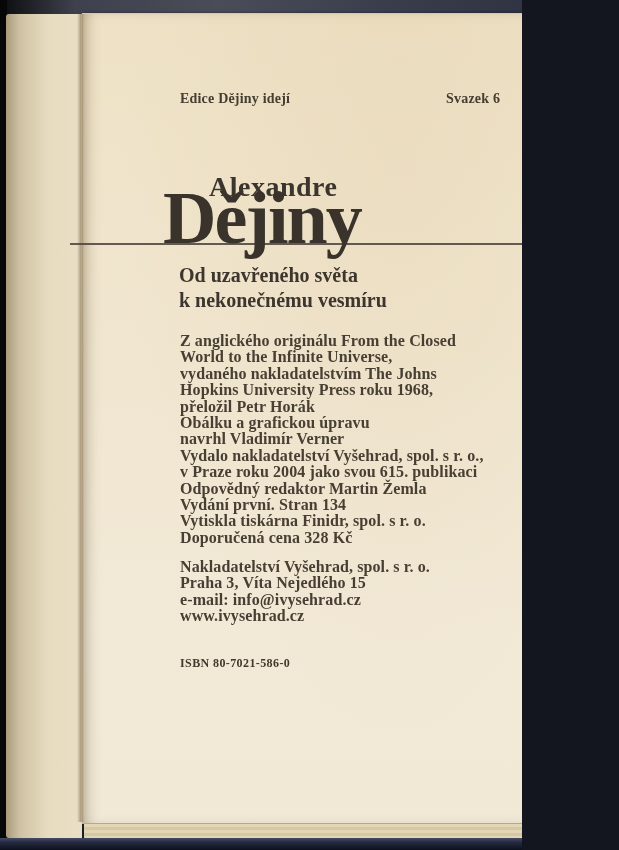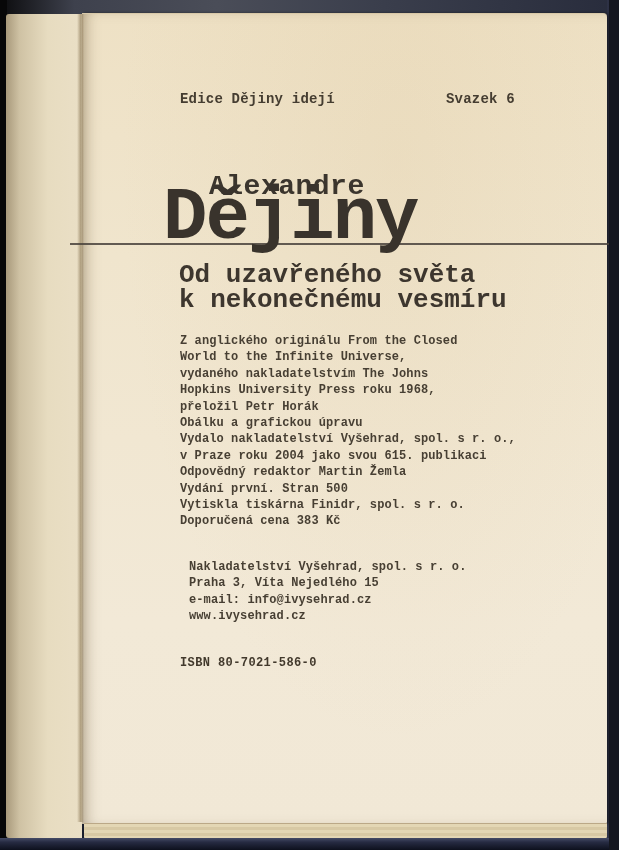--- a/index.html
+++ b/index.html
@@ -1,19 +1,19 @@
 <!DOCTYPE html>
 <html><head>
 <meta charset="utf-8">
 <style>
   html,body{margin:0;padding:0;background:#14161f;}
   .photo{
-    position:relative;width:609px;height:850px;overflow:hidden;
+    position:relative;width:522px;height:850px;overflow:hidden;
     background:linear-gradient(180deg,#2e3242 0%,#262a38 50%,#1a1e2c 100%);
-    font-family:Liberation Mono, monospace;
+    font-family:Liberation Serif, serif;
   }
   
   .cover-top{position:absolute;left:0;top:0;width:619px;height:16px;
     background:linear-gradient(90deg,#0c0c0e 0%,#3e414d 12%,#4a4d58 35%,#3a3e4c 62%,#282c3c 100%);}
   .cover-bottom{position:absolute;left:0;top:838px;width:619px;height:12px;
     background:linear-gradient(180deg,#454b66 0%,#262b42 35%,#0d101d 100%);}
   .cover-right{position:absolute;left:607px;top:0;width:12px;height:850px;
     background:linear-gradient(90deg,#2e3246 0%,#272b3d 60%,#1f2332 100%);}
   .edge-marks{position:absolute;left:610px;top:98px;width:4px;height:2px;
     background:rgba(195,198,212,.32);
@@ -36,24 +36,24 @@
     border-top:1px solid #bba887;border-radius:0 0 3px 2px;
     background:repeating-linear-gradient(180deg,#e3d6b4 0 3px,#d7c8a4 3px 6px);}
   
   .ink{position:absolute;color:#453d31;font-weight:bold;white-space:nowrap;}
   .series{left:180px;top:91px;font-size:14px;letter-spacing:.2px;}
   .volume{left:446px;top:91px;font-size:14px;letter-spacing:.2px;}
   .author-first{left:209px;top:173px;font-size:28px;line-height:1;letter-spacing:.5px;color:#3b352d;}
   .author-last{left:163px;top:181px;font-size:74px;line-height:1;letter-spacing:-2px;color:#39332c;}
   .title-rule{position:absolute;left:70px;top:243px;width:542px;height:2px;
     background:#49423c;opacity:.85;}
-  .subtitle{left:179px;top:263px;font-size:26px;line-height:25px;color:#3d362e;}
-  .block{font-size:12px;line-height:16.4px;letter-spacing:.1px;color:#473f33;}
+  .subtitle{left:179px;top:263px;font-size:20px;line-height:25px;color:#3d362e;}
+  .block{font-size:16px;line-height:16.4px;letter-spacing:.1px;color:#473f33;}
   .imprint{left:180px;top:333px;}
-  .publisher{left:180px;top:559px;margin-left:9px;}
+  .publisher{left:180px;top:559px;}
   .isbn{left:180px;top:656px;font-size:12px;letter-spacing:.4px;color:#42392c;}
   .block div,.subtitle div{white-space:nowrap;}
 </style>
 </head>
 <body>
 
 <div class="photo">
   <div class="cover-top"></div>
   <div class="cover-right"></div>
   <div class="edge-marks"></div>
@@ -78,26 +78,27 @@
     <div>k nekonečnému vesmíru</div>
   </div>
 
   <div class="ink block imprint">
     <div>Z anglického originálu From the Closed</div>
     <div>World to the Infinite Universe,</div>
     <div>vydaného nakladatelstvím The Johns</div>
     <div>Hopkins University Press roku 1968,</div>
     <div>přeložil Petr Horák</div>
     <div>Obálku a grafickou úpravu</div>
+    <div>navrhl Vladimír Verner</div>
     <div>Vydalo nakladatelství Vyšehrad, spol. s r. o.,</div>
     <div>v Praze roku 2004 jako svou 615. publikaci</div>
     <div>Odpovědný redaktor Martin Žemla</div>
-    <div>Vydání první. Stran 500</div>
+    <div>Vydání první. Stran 134</div>
     <div>Vytiskla tiskárna Finidr, spol. s r. o.</div>
-    <div>Doporučená cena 383 Kč</div>
+    <div>Doporučená cena 328 Kč</div>
   </div>
 
   <div class="ink block publisher">
     <div>Nakladatelství Vyšehrad, spol. s r. o.</div>
     <div>Praha 3, Víta Nejedlého 15</div>
     <div>e-mail: info@ivysehrad.cz</div>
     <div>www.ivysehrad.cz</div>
   </div>
 
   <div class="ink isbn">ISBN 80-7021-586-0</div>

